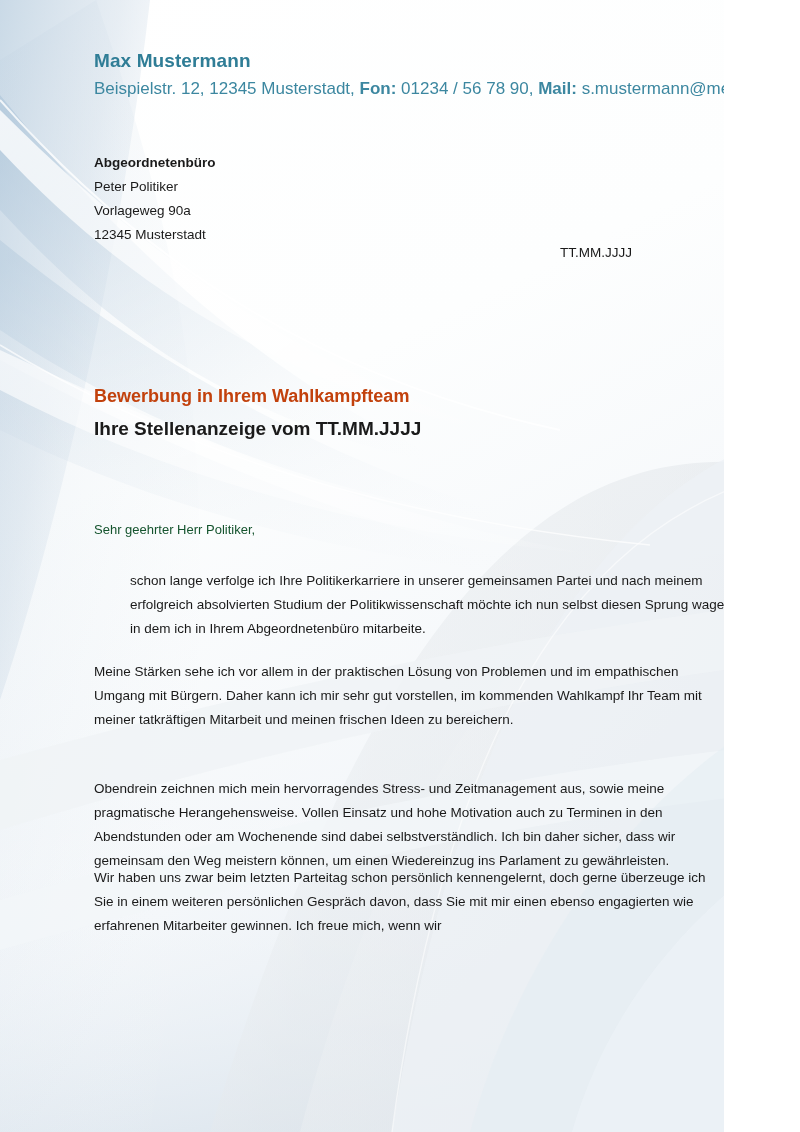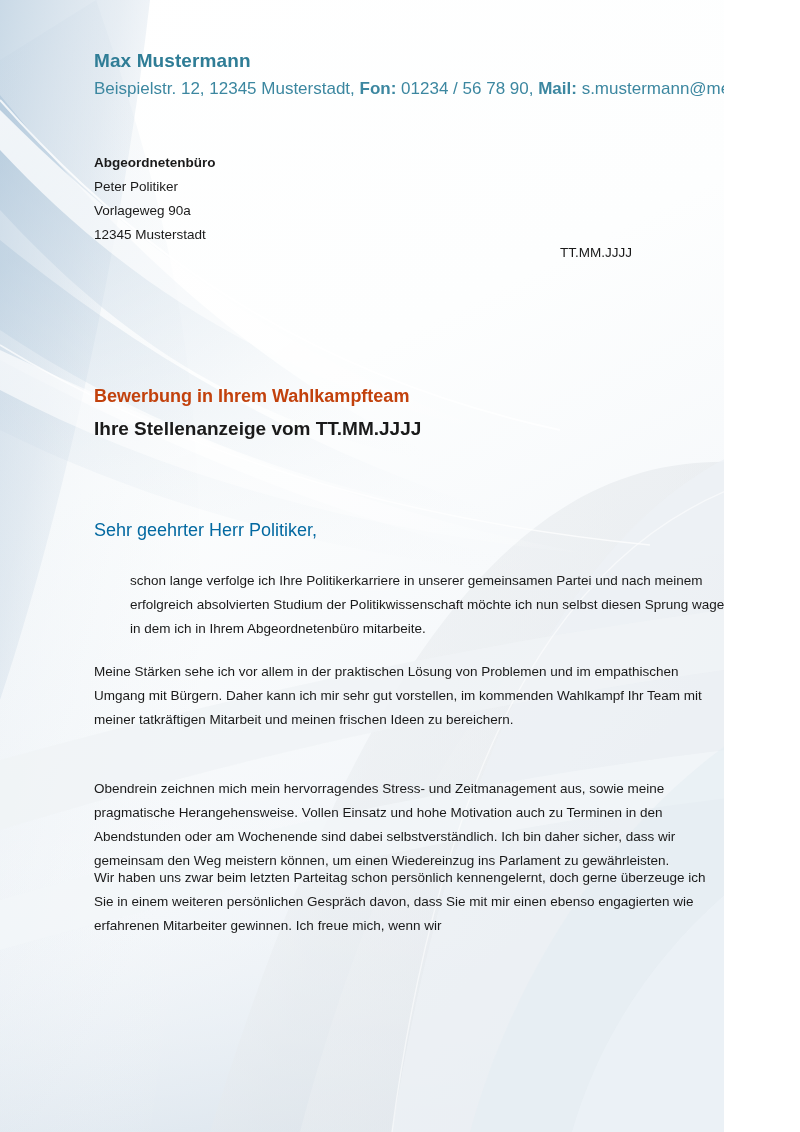--- a/index.html
+++ b/index.html
@@ -90,22 +90,22 @@
     font-size: 19px;
     font-weight: bold;
     color: #1a1a1a;
     white-space: nowrap;
   }
 
   .salutation {
     position: absolute;
     left: 94px;
     top: 518px;
-    font-size: 18px;
-    color: #0369a1;
+    font-size: 13px;
+    color: #14532d;
     line-height: 24px;
   }
 
   .body-block {
     position: absolute;
     left: 94px;
     width: 616px;
     font-size: 13.5px;
     color: #1a1a1a;
     line-height: 24px;

